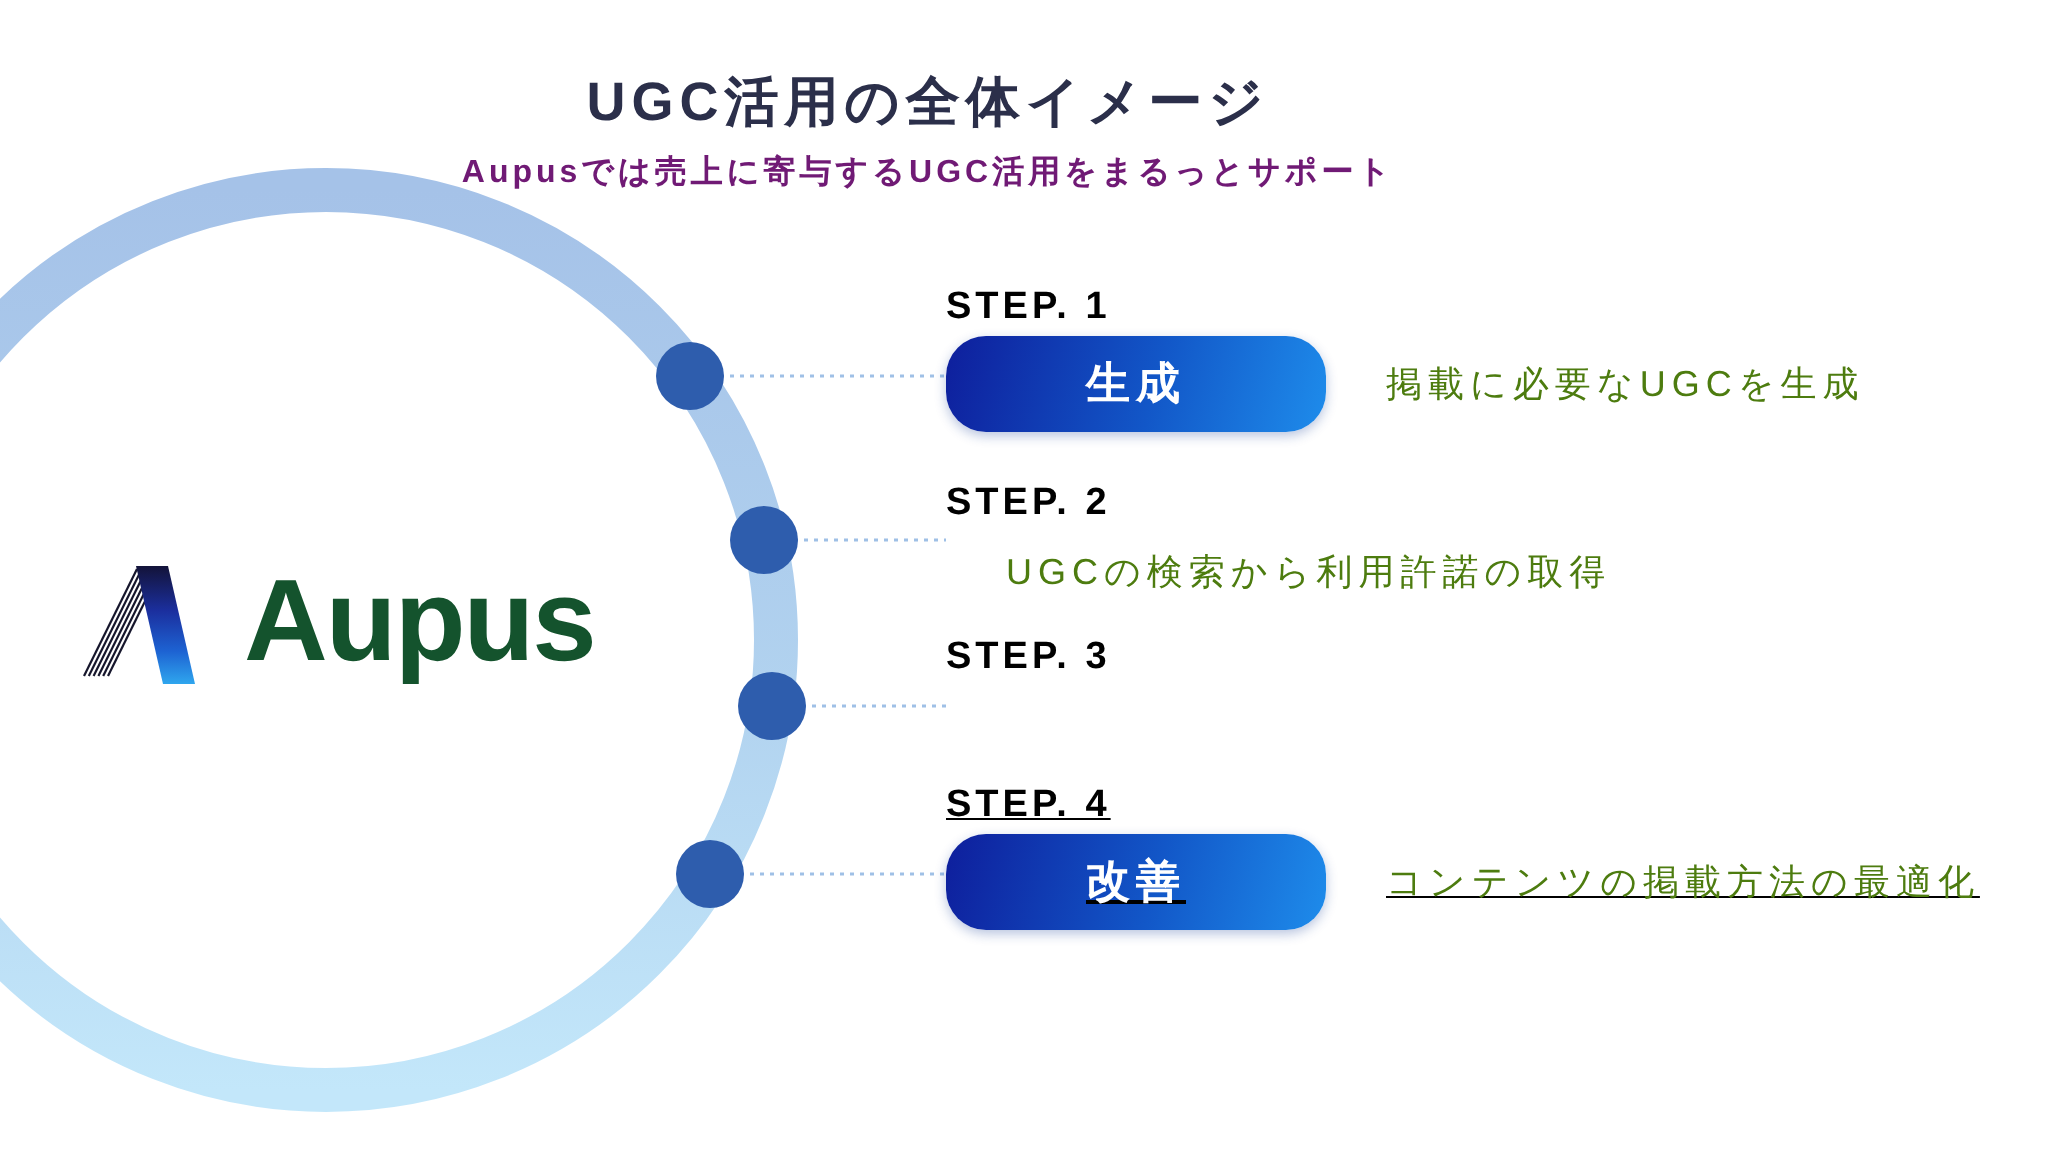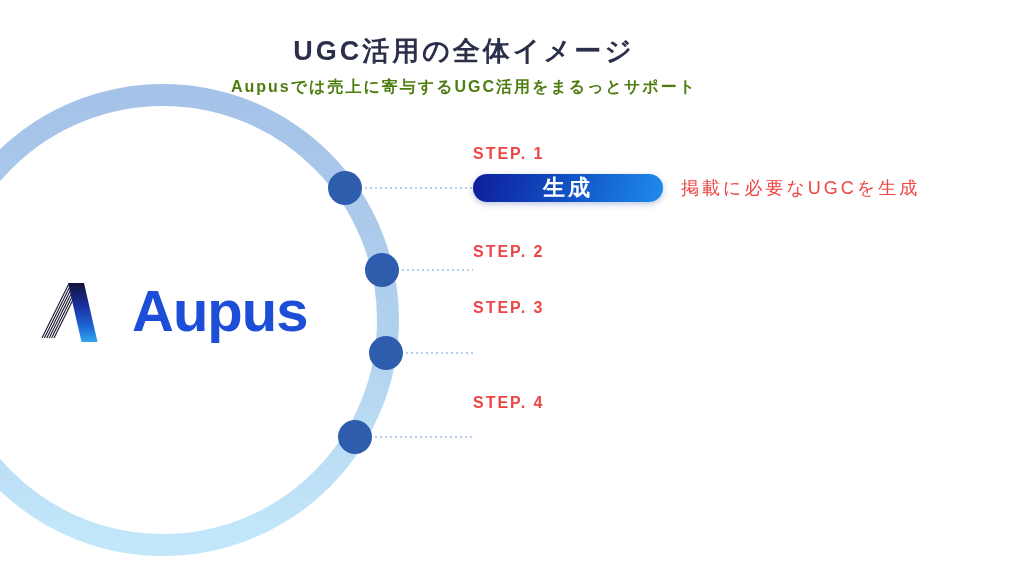--- a/index.html
+++ b/index.html
@@ -33,83 +33,83 @@
     font-weight: bold;
     letter-spacing: 3px;
     color: #2b2f4a;
     line-height: 34px;
   }
   .subtitle {
     margin-top: 9px;
     font-size: 16px;
     font-weight: bold;
     letter-spacing: 2px;
-    color: #4d7c0f;
+    color: #701a75;
     line-height: 20px;
   }
 
   
   .logo {
     position: absolute;
     left: 40px; top: 281px;
     display: flex;
     align-items: flex-start;
   }
   .logo-mark { width: 60px; height: 64px; }
   .logo-text {
-    margin-left: 32px;
+    margin-left: 22px;
     margin-top: -4px;
     font-size: 58px;
     font-weight: bold;
     letter-spacing: -1px;
-    color: #1d4ed8;
+    color: #14532d;
     line-height: 68px;
   }
 
   
   .step-row { position: absolute; left: 473px; }
   .step-label {
-    font-size: 16px;
+    font-size: 19px;
     font-weight: bold;
     letter-spacing: 2px;
-    color: #ef4444;
+    color: #000000;
     line-height: 24px;
     margin-bottom: 2px;
   }
   .pill-line { display: flex; align-items: center; }
   .pill {
     width: 190px;
-    height: 28px;
+    height: 48px;
     border-radius: 20px;
     background: linear-gradient(105deg, #0e1e9c 0%, #1257c8 55%, #1e8ceb 100%);
     box-shadow: 0 2px 6px rgba(20, 60, 150, 0.30);
     display: flex;
     align-items: center;
     justify-content: center;
   }
   .pill-text {
     color: #ffffff;
     font-size: 22px;
     font-weight: bold;
     letter-spacing: 3px;
     line-height: 40px;
   }
   .step-desc {
-    margin-left: 18px;
+    margin-left: 30px;
     font-size: 18px;
     letter-spacing: 3px;
-    color: #ef4444;
+    color: #4d7c0f;
     white-space: nowrap;
     line-height: 40px;
   }
 
   .row-1 { top: 142px; }
   .row-2 { top: 240px; }
-  .row-3 { top: 296px; }
-  .row-4 { top: 391px; }
+  .row-3 { top: 317px; }
+  .row-4 { top: 391px; text-decoration: underline; }
 </style>
 </head>
 <body>
 
 <div class="stage">
 
   <svg class="bg-art" viewBox="0 0 1024 576" xmlns="http://www.w3.org/2000/svg" aria-hidden="true">
     <defs>
       <linearGradient id="ringGrad" x1="0" y1="0" x2="0" y2="1">
         <stop offset="0%" stop-color="#a5c2e8"></stop>
@@ -167,26 +167,33 @@
       <div class="pill">
         <span class="pill-text">生成</span>
       </div>
       <div class="step-desc">掲載に必要なUGCを生成</div>
     </div>
   </div>
 
   <div class="step-row row-2">
     <div class="step-label">STEP. 2</div>
     <div class="pill-line">
+      <div class="step-desc">UGCの検索から利用許諾の取得</div>
     </div>
   </div>
 
   <div class="step-row row-3">
     <div class="step-label">STEP. 3</div>
     <div class="pill-line">
     </div>
   </div>
 
   <div class="step-row row-4">
     <div class="step-label">STEP. 4</div>
+    <div class="pill-line">
+      <div class="pill">
+        <span class="pill-text">改善</span>
+      </div>
+      <div class="step-desc">コンテンツの掲載方法の最適化</div>
+    </div>
   </div>
 
 </div>
 
 </body></html>

